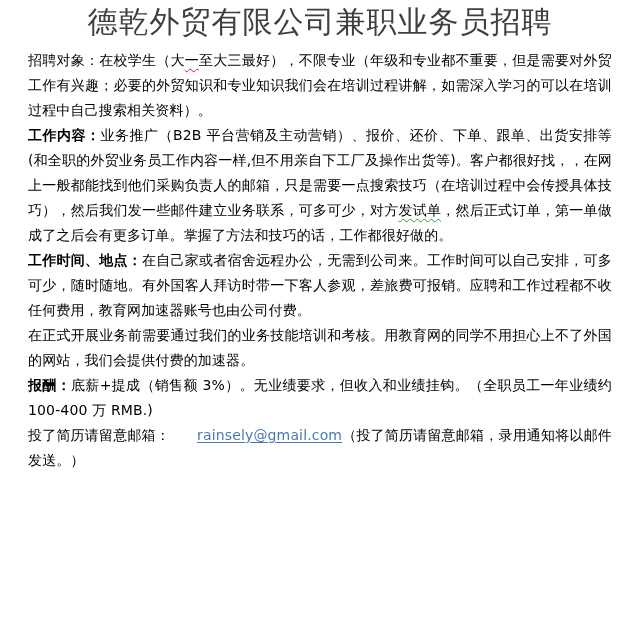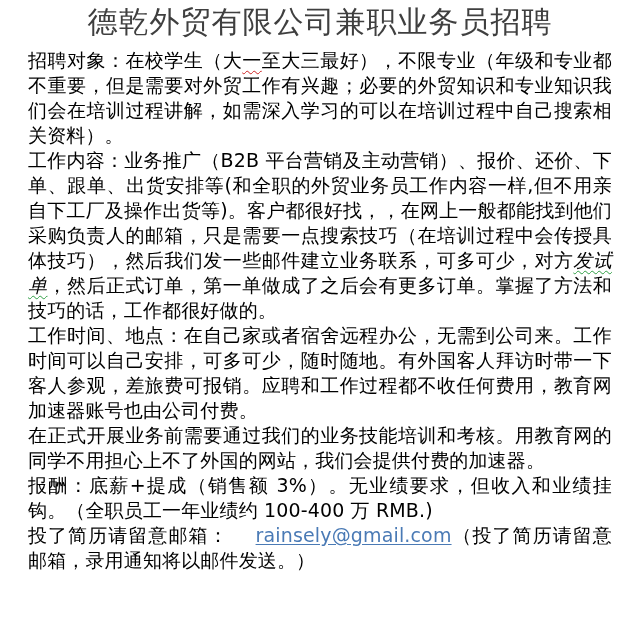--- a/index.html
+++ b/index.html
@@ -34,44 +34,43 @@
     font-family: "Liberation Serif", "DejaVu Serif", serif;
     font-weight: normal;
     font-size: 30px;
     line-height: 38px;
     letter-spacing: 1px;
     color: var(--title-text);
     white-space: nowrap;
   }
   .body-text p {
     margin: 0;
-    font-size: 19px;
+    font-size: 14px;
     line-height: 25px;
     text-align: justify;
     color: var(--body-text);
     letter-spacing: 0.15px;
   }
-  .label-bold { font-weight: normal; margin-top: 37px; }
+  .label-bold { font-weight: bold; margin-top: 37px; }
   .hyperlink {
     color: var(--hyperlink);
     text-decoration: underline;
     text-underline-offset: 2px;
     cursor: pointer;
   }
   .email-link { margin-left: 27px; }
   .squiggle-red {
     text-decoration: underline wavy var(--spellcheck-underline);
     text-decoration-thickness: 1px;
     text-underline-offset: 3px;
   }
   .squiggle-green {
     text-decoration: underline wavy var(--grammar-underline);
     text-decoration-thickness: 1px;
     text-underline-offset: 3px;
-    font-style: italic;
   }
 </style>
 </head>
 <body>
 
 <div class="page">
 
   <h1 class="doc-title">德乾外贸有限公司兼职业务员招聘</h1>
 
   <div class="body-text">

